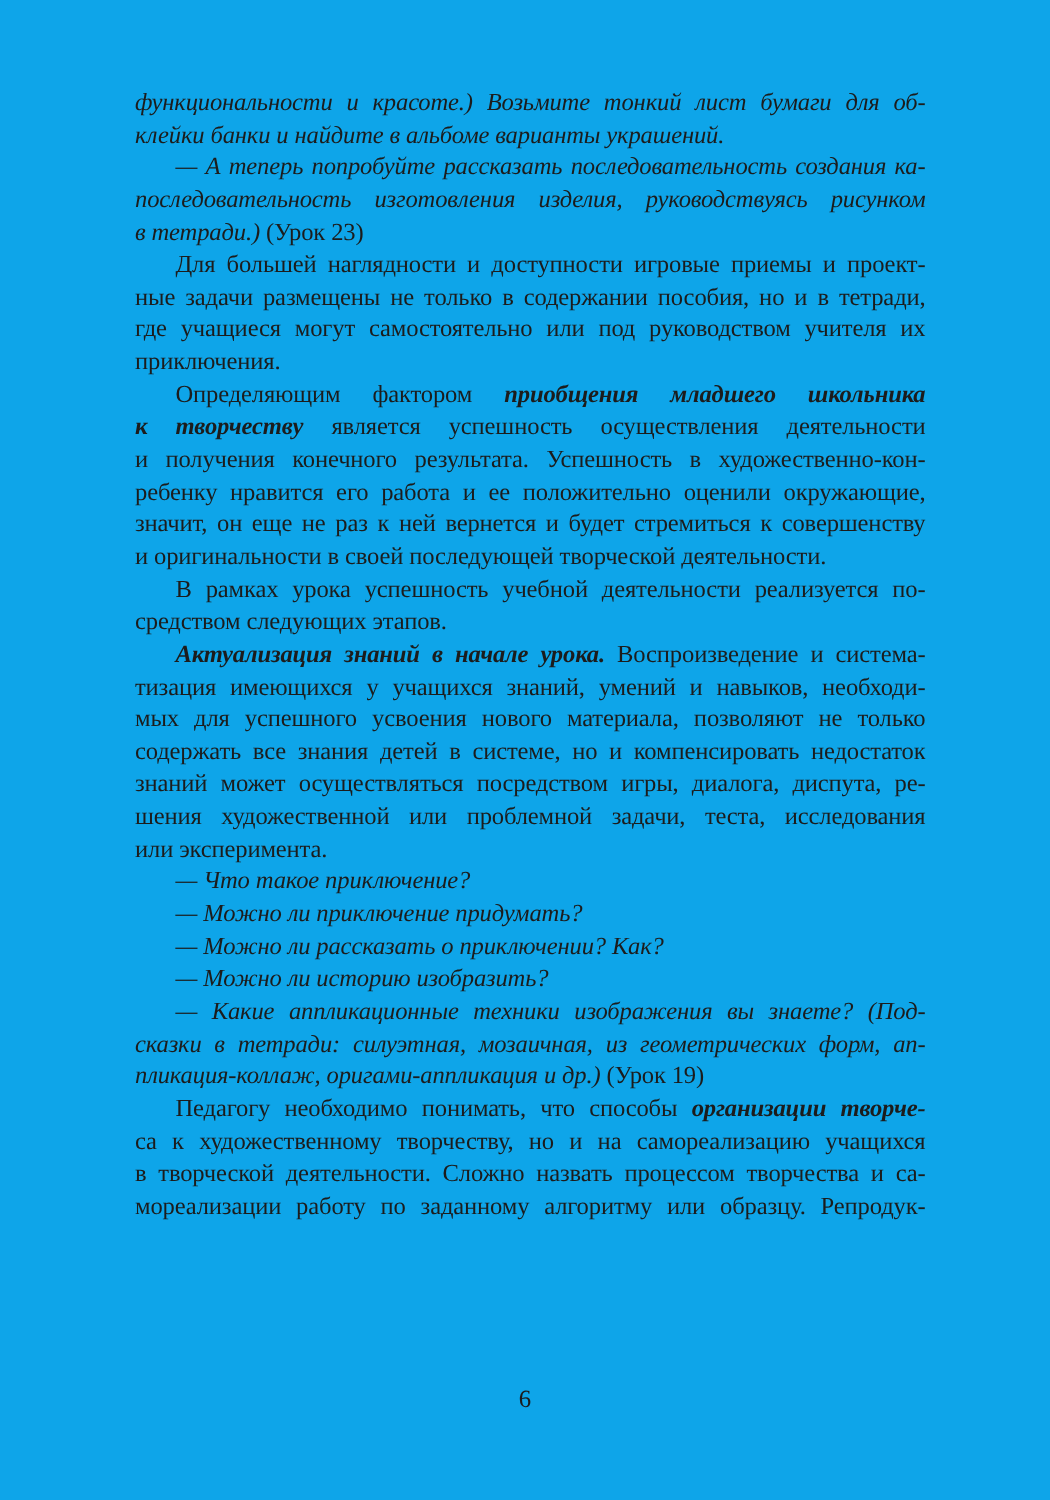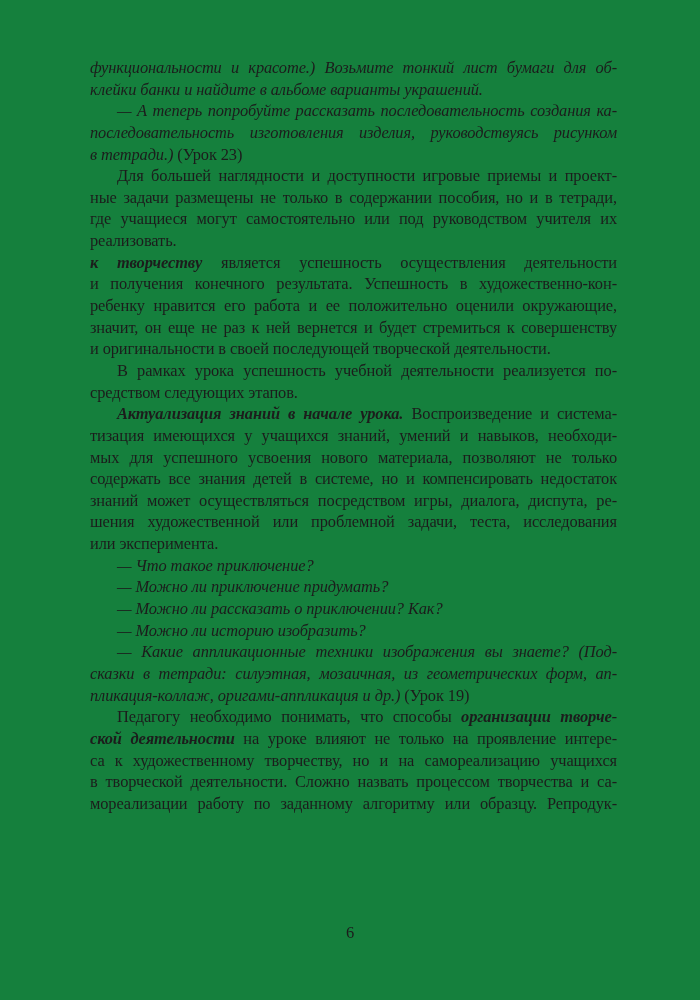--- a/index.html
+++ b/index.html
@@ -4,21 +4,21 @@
 <style>
   html, body {
     margin: 0;
     padding: 0;
     background: #ffffff;
   }
   .page {
     position: relative;
     width: 700px;
     height: 1000px;
-    background: #15803d;
+    background: #0ea5e9;
     font-family: "Liberation Serif", serif;
     color: #1c1c1c;
     overflow: hidden;
     text-decoration: underline;
   }
   .textblock {
     position: absolute;
     left: 90px;
     top: 57px;
     width: 527px;
@@ -56,21 +56,22 @@
 <div class="page">
   <div class="textblock">
       <div class="line"><span class="i">функциональности и красоте.) Возьмите тонкий лист бумаги для об-</span></div>
       <div class="line last"><span class="i">клейки банки и найдите в альбоме варианты украшений.</span></div>
       <div class="line indent"><span class="i">— А теперь попробуйте рассказать последовательность создания ка-</span></div>
       <div class="line"><span class="i">последовательность изготовления изделия, руководствуясь рисунком</span></div>
       <div class="line last"><span class="i">в тетради.)</span><span> (Урок 23)</span></div>
       <div class="line indent"><span>Для большей наглядности и доступности игровые приемы и проект-</span></div>
       <div class="line"><span>ные задачи размещены не только в содержании пособия, но и в тетради,</span></div>
       <div class="line"><span>где учащиеся могут самостоятельно или под руководством учителя их</span></div>
-      <div class="line last"><span>реализовать.</span></div>
+      <div class="line last"><span>приключения.</span></div>
+      <div class="line indent"><span>Определяющим фактором </span><span class="bi">приобщения младшего школьника</span></div>
       <div class="line"><span class="bi">к творчеству</span><span> является успешность осуществления деятельности</span></div>
       <div class="line"><span>и получения конечного результата. Успешность в художественно-кон-</span></div>
       <div class="line"><span>ребенку нравится его работа и ее положительно оценили окружающие,</span></div>
       <div class="line"><span>значит, он еще не раз к ней вернется и будет стремиться к совершенству</span></div>
       <div class="line last"><span>и оригинальности в своей последующей творческой деятельности.</span></div>
       <div class="line indent"><span>В рамках урока успешность учебной деятельности реализуется по-</span></div>
       <div class="line last"><span>средством следующих этапов.</span></div>
       <div class="line indent"><span class="bi">Актуализация знаний в начале урока.</span><span> Воспроизведение и система-</span></div>
       <div class="line"><span>тизация имеющихся у учащихся знаний, умений и навыков, необходи-</span></div>
       <div class="line"><span>мых для успешного усвоения нового материала, позволяют не только</span></div>
@@ -79,19 +80,18 @@
       <div class="line"><span>шения художественной или проблемной задачи, теста, исследования</span></div>
       <div class="line last"><span>или эксперимента.</span></div>
       <div class="line indent last"><span class="i">— Что такое приключение?</span></div>
       <div class="line indent last"><span class="i">— Можно ли приключение придумать?</span></div>
       <div class="line indent last"><span class="i">— Можно ли рассказать о приключении? Как?</span></div>
       <div class="line indent last"><span class="i">— Можно ли историю изобразить?</span></div>
       <div class="line indent"><span class="i">— Какие аппликационные техники изображения вы знаете? (Под-</span></div>
       <div class="line"><span class="i">сказки в тетради: силуэтная, мозаичная, из геометрических форм, ап-</span></div>
       <div class="line last"><span class="i">пликация-коллаж, оригами-аппликация и др.)</span><span> (Урок 19)</span></div>
       <div class="line indent"><span>Педагогу необходимо понимать, что способы </span><span class="bi">организации творче-</span></div>
-      <div class="line"><span class="bi">ской деятельности</span><span> на уроке влияют не только на проявление интере-</span></div>
       <div class="line"><span>са к художественному творчеству, но и на самореализацию учащихся</span></div>
       <div class="line"><span>в творческой деятельности. Сложно назвать процессом творчества и са-</span></div>
       <div class="line"><span>мореализации работу по заданному алгоритму или образцу. Репродук-</span></div>
     </div>
   <div class="footer">6</div>
 </div>
 
 </body></html>

